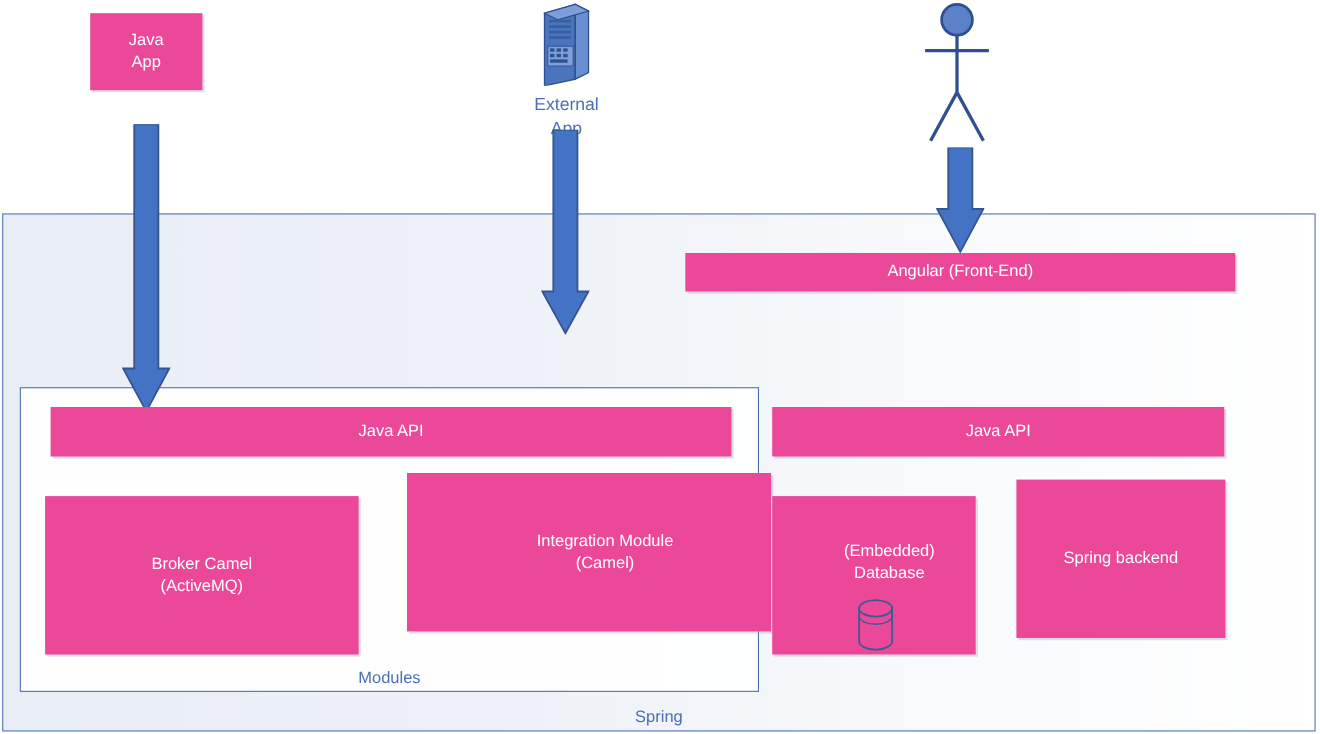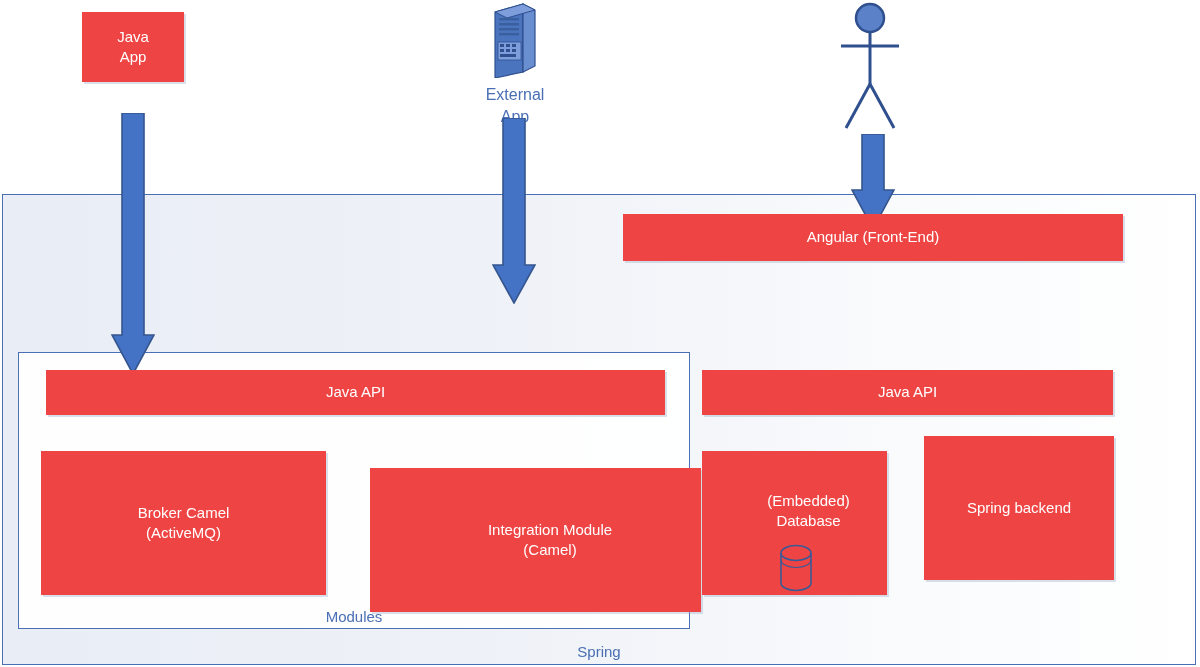--- a/index.html
+++ b/index.html
@@ -14,21 +14,21 @@
   #canvas {
     position: relative;
     width: 1200px;
     height: 667px;
     background: #ffffff;
     overflow: hidden;
   }
   
   .box {
     position: absolute;
-    background: #ef4444;
+    background: #ec4899;
     box-sizing: border-box;
     display: flex;
     align-items: center;
     justify-content: center;
     text-align: center;
     color: #ffffff;
     font-size: 15px;
     line-height: 1.35;
     box-shadow: 2px 2px 0 0 rgba(150,165,195,0.35);
   }
@@ -99,27 +99,27 @@
   }
 
   #user-actor {
     position: absolute;
     left: 832px;
     top: 2px;
     width: 76px;
     height: 130px;
   }
   
-  #angular   { left: 623px; top: 214px; width: 500px; height: 47px; text-align: right; }
+  #angular   { left: 623px; top: 230px; width: 500px; height: 35px; text-align: right; }
   #rest-api  { left: 278px; top: 299px; width: 845px; height: 45px; }
   #java-api-left  { left: 46px;  top: 370px; width: 619px; height: 45px; }
   #java-api-right { left: 702px; top: 370px; width: 411px; height: 45px; }
 
   #broker-module      { left: 41px;  top: 451px; width: 285px; height: 144px; }
-  #integration-module { left: 370px; top: 468px; width: 331px; height: 144px; padding-left: 29px; }
+  #integration-module { left: 370px; top: 430px; width: 331px; height: 144px; padding-left: 29px; }
   #embedded-db        { left: 702px; top: 451px; width: 185px; height: 144px;
                         align-items: flex-start; padding-top: 40px; padding-left: 28px; }
   #spring-backend     { left: 924px; top: 436px; width: 190px; height: 144px; }
 
   #embedded-db .db-icon {
     position: absolute;
     left: 50%;
     margin-left: -17px;
     top: 93px;
   }

